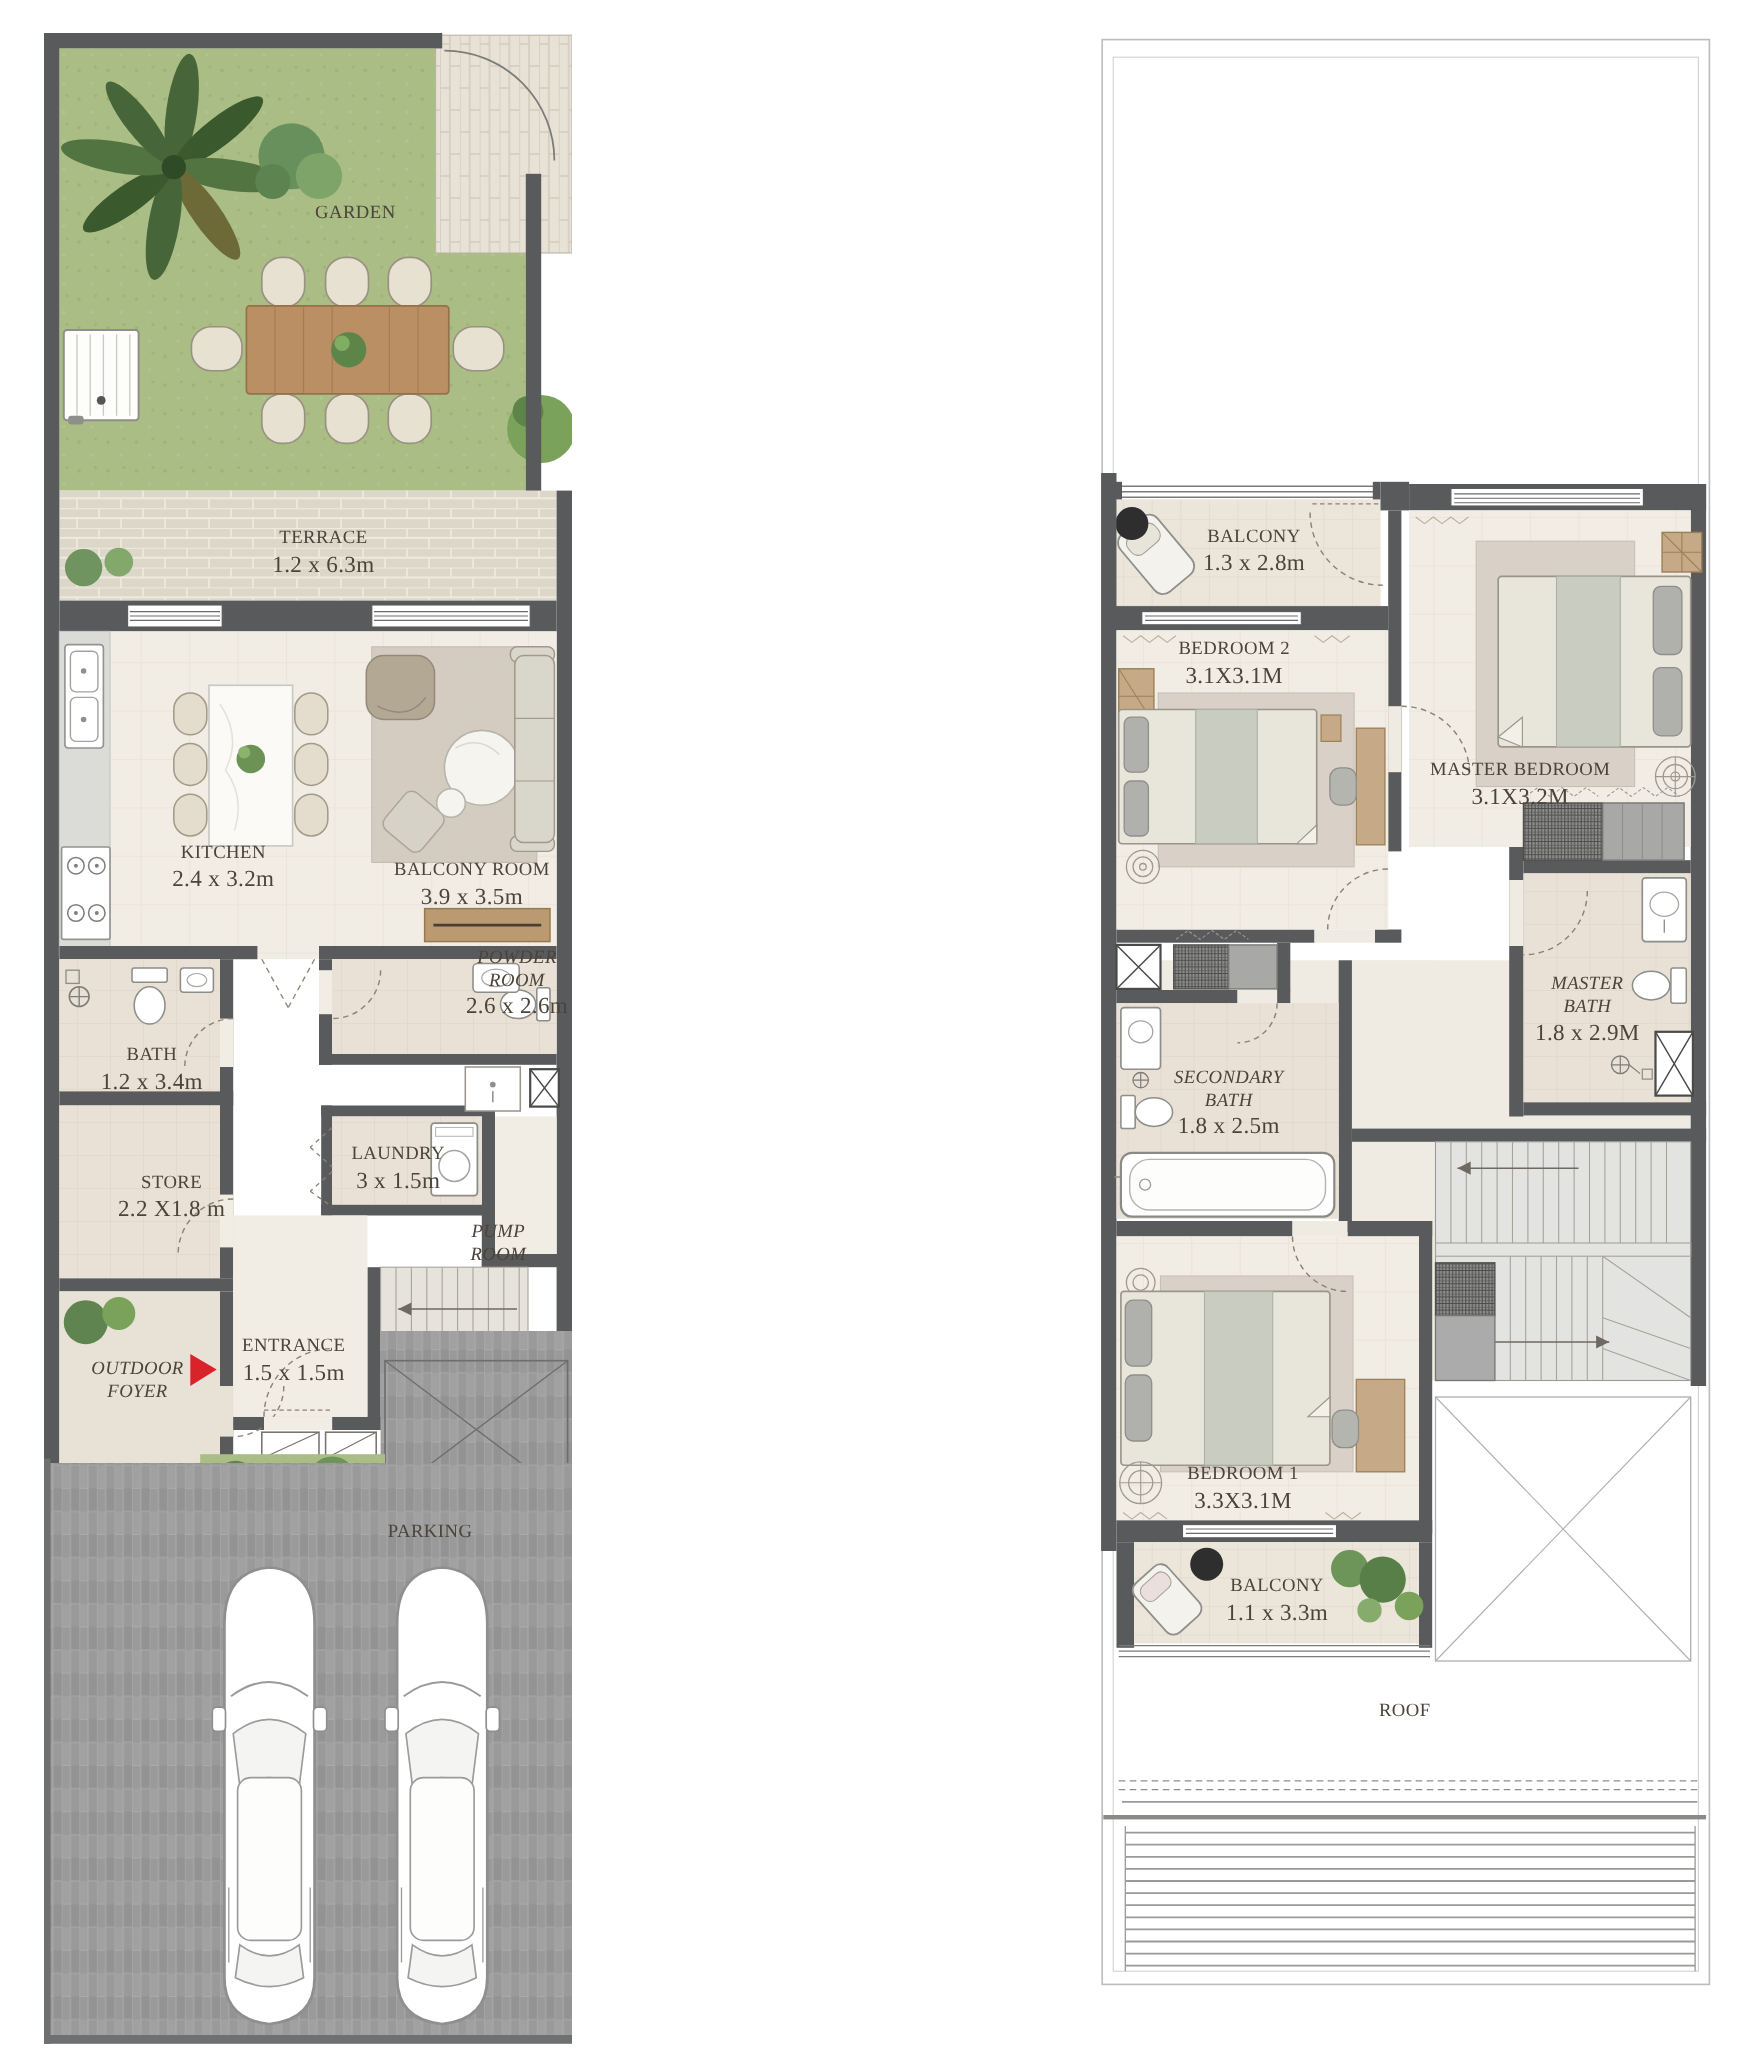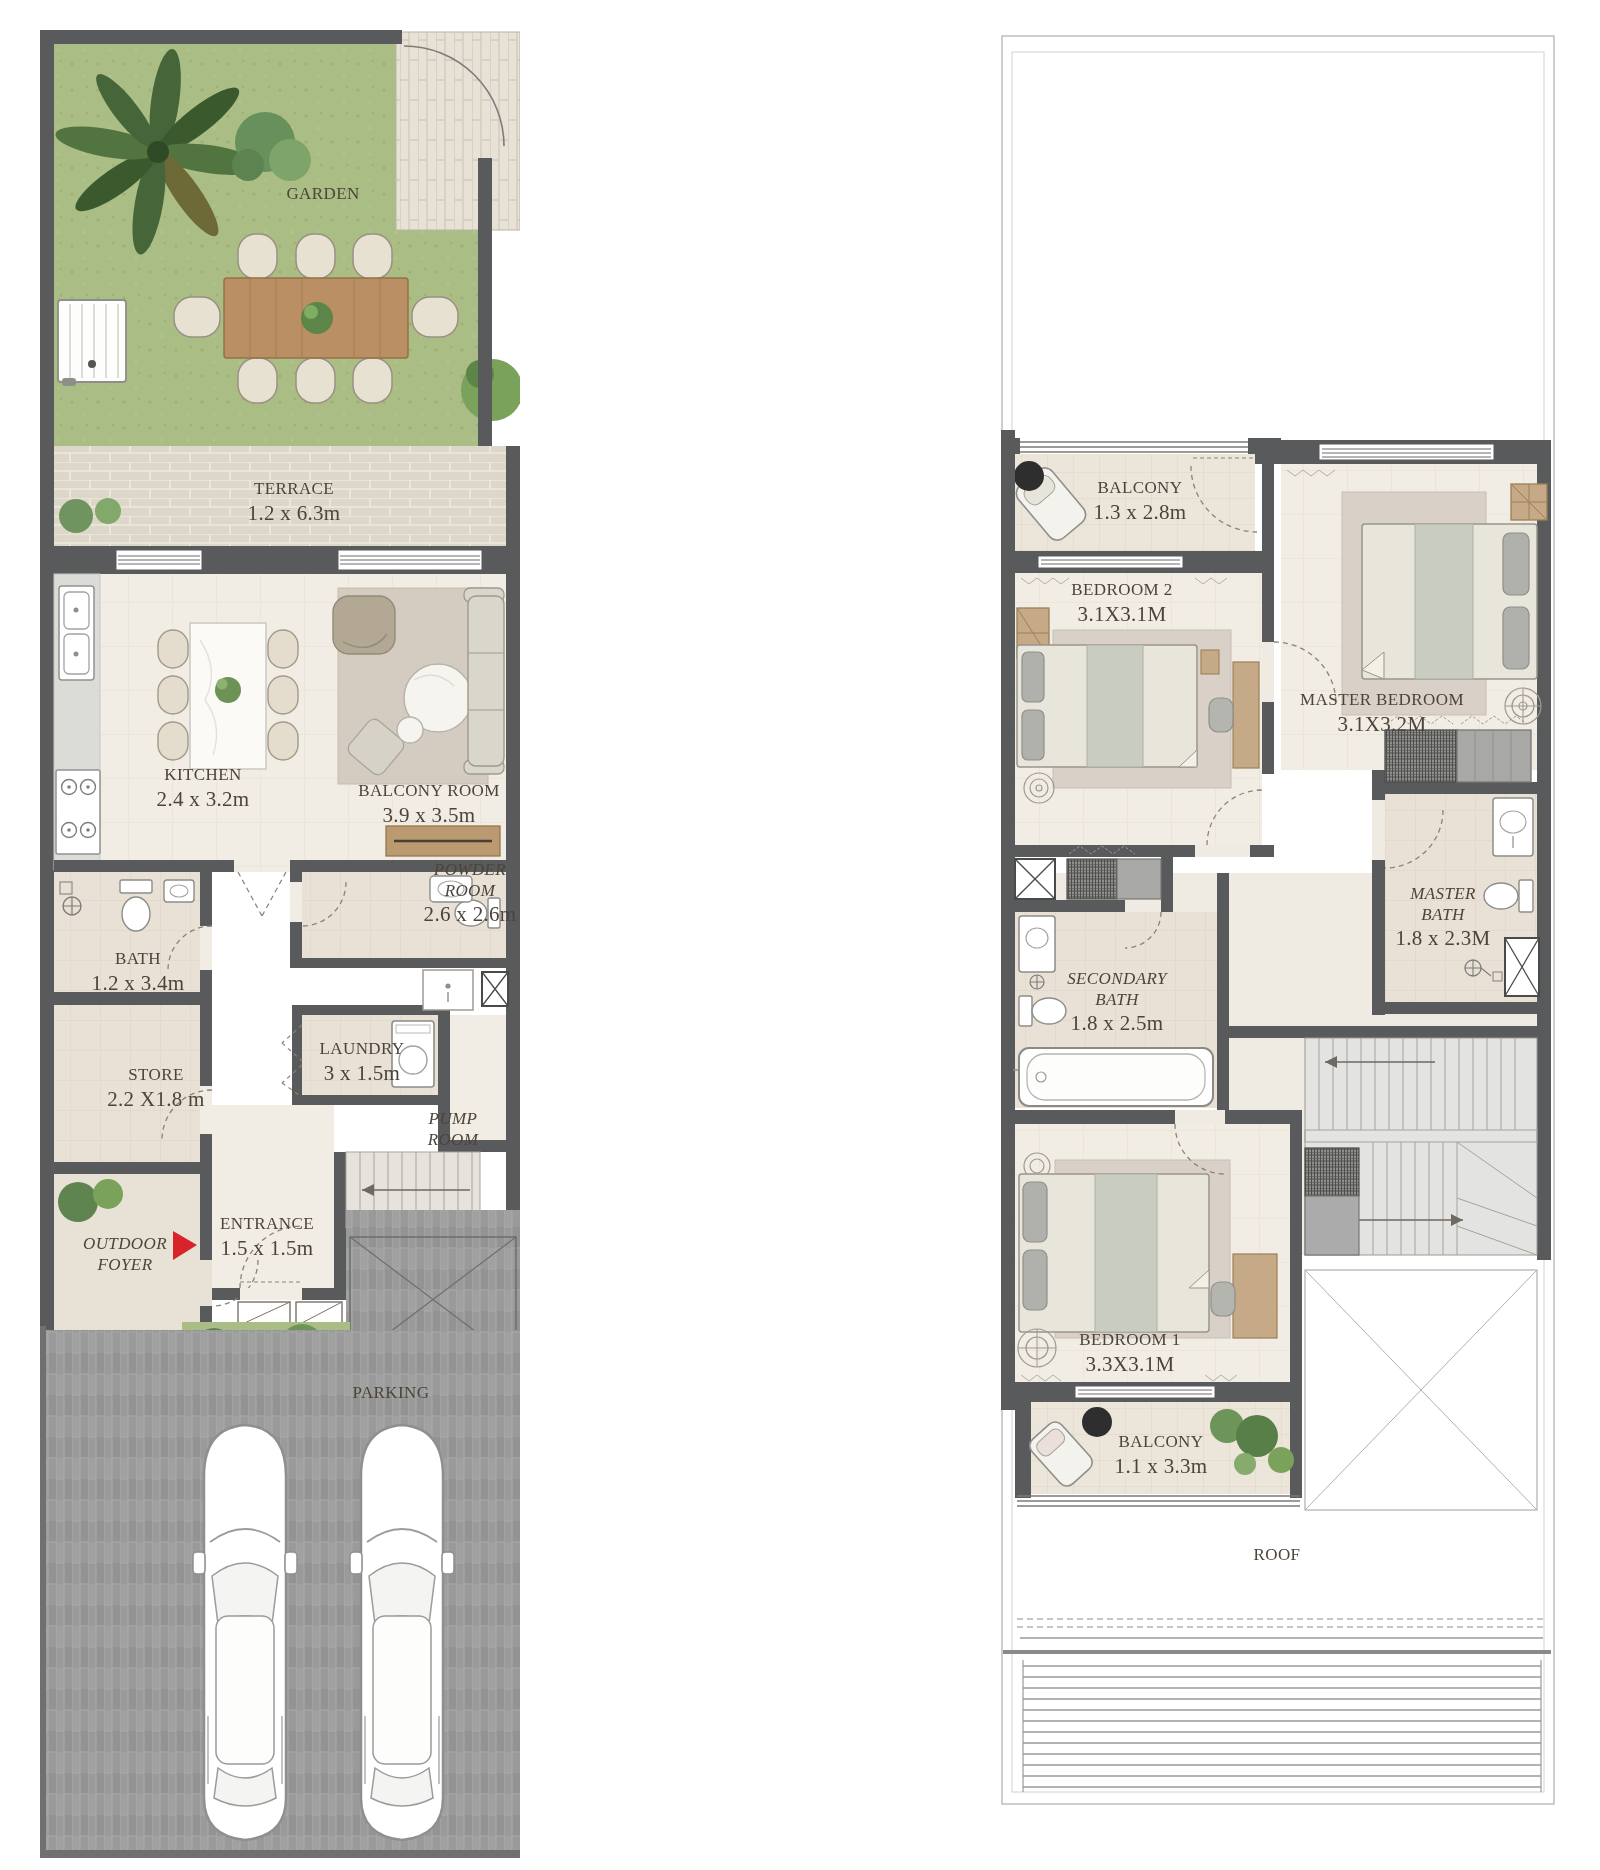--- a/index.html
+++ b/index.html
@@ -1,21 +1,21 @@
 <!DOCTYPE html>
 <html><head>
 <meta charset="utf-8">
 <style>
   html,body{margin:0;padding:0;background:#ffffff;}
   #page{position:relative;width:1600px;height:1870px;background:#fff;overflow:hidden;
         font-family:"Liberation Serif",serif;}
   .panel{position:absolute;}
   .panel svg{position:absolute;left:0;top:0;}
   .lbl{position:absolute;transform:translate(-50%,-50%);display:flex;flex-direction:column;
-       align-items:center;gap:1px;text-align:center;color:#4c443a;z-index:5;}
+       gap:1px;text-align:center;color:#4c443a;z-index:5;}
   .lbl .nm{font-size:17px;letter-spacing:.4px;white-space:nowrap;line-height:1.22;}
   .lbl .dm{font-size:21px;letter-spacing:.3px;white-space:nowrap;}
   .lbl.wrap .nm{white-space:normal;font-style:italic;}
 </style>
 </head>
 <body>
 
 <div id="page">
 
 <svg width="0" height="0" style="position:absolute" aria-hidden="true">
@@ -659,21 +659,21 @@
   <div class="lbl" style="left:127px;top:573px">
     <span class="nm">BEDROOM 2</span>
     <span class="dm">3.1X3.1M</span>
   </div>
   <div class="lbl" style="left:387px;top:683px">
     <span class="nm">MASTER BEDROOM</span>
     <span class="dm">3.1X3.2M</span>
   </div>
   <div class="lbl wrap" style="left:448px;top:888px;width:95px">
     <span class="nm">MASTER BATH</span>
-    <span class="dm">1.8 x 2.3M</span>
+    <span class="dm">1.8 x 2.9M</span>
   </div>
   <div class="lbl wrap" style="left:122px;top:973px;width:135px">
     <span class="nm">SECONDARY BATH</span>
     <span class="dm">1.8 x 2.5m</span>
   </div>
   <div class="lbl" style="left:135px;top:1323px">
     <span class="nm">BEDROOM 1</span>
     <span class="dm">3.3X3.1M</span>
   </div>
   <div class="lbl" style="left:166px;top:1425px">

